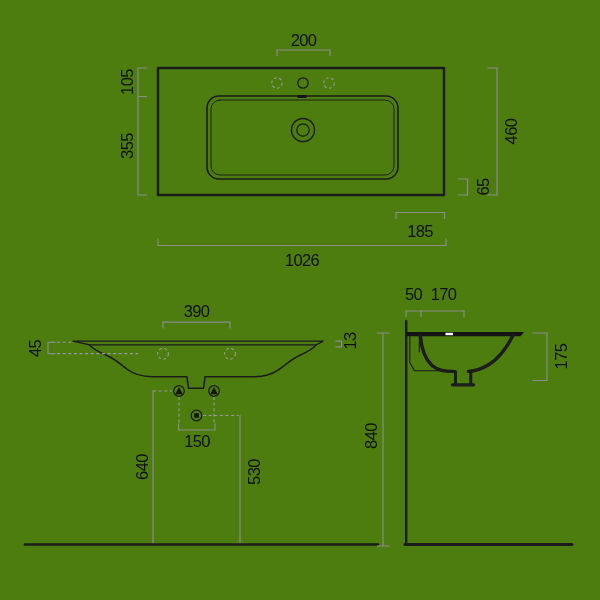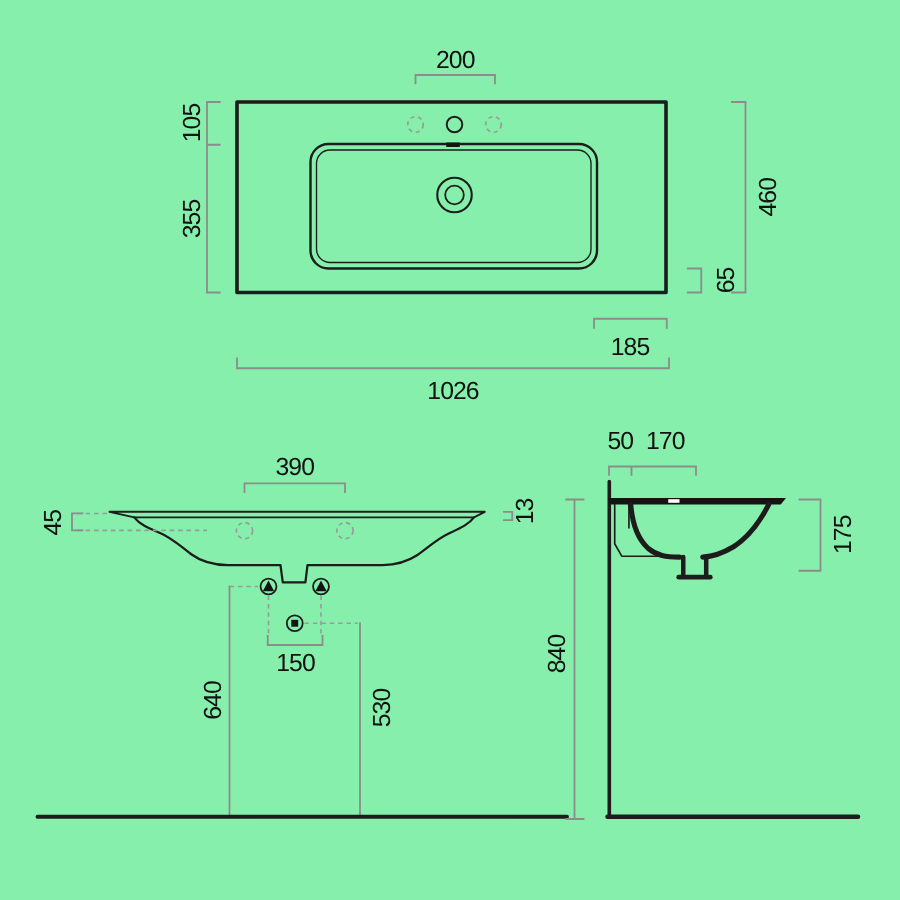--- a/index.html
+++ b/index.html
@@ -1,16 +1,16 @@
 <!DOCTYPE html>
 <html><head>
 <meta charset="utf-8">
 <style>
   html,body{margin:0;padding:0;background:#ffffff;}
-  .canvas{position:relative;width:600px;height:600px;background:#86efac;overflow:hidden;}
+  .canvas{position:relative;width:600px;height:600px;background:#4d7c0f;overflow:hidden;}
   svg{display:block;}
   .obj{stroke:#1c1c1c;fill:none;stroke-linecap:round;stroke-linejoin:round;}
   .objfill{fill:#141414;stroke:none;}
   .dim{stroke:#8c8c8c;fill:none;stroke-width:1.2;stroke-linecap:square;}
   .dash{stroke:#9a9a9a;fill:none;stroke-width:1.1;stroke-dasharray:3 2.6;}
   .dashc{stroke:#9a9a9a;fill:none;stroke-width:1.1;stroke-dasharray:2.8 2.4;}
   text{font-family:"Liberation Sans","DejaVu Sans",sans-serif;font-size:16.5px;letter-spacing:-0.6px;fill:#111111;}
   .mid{text-anchor:middle;}
 </style>
 </head>

